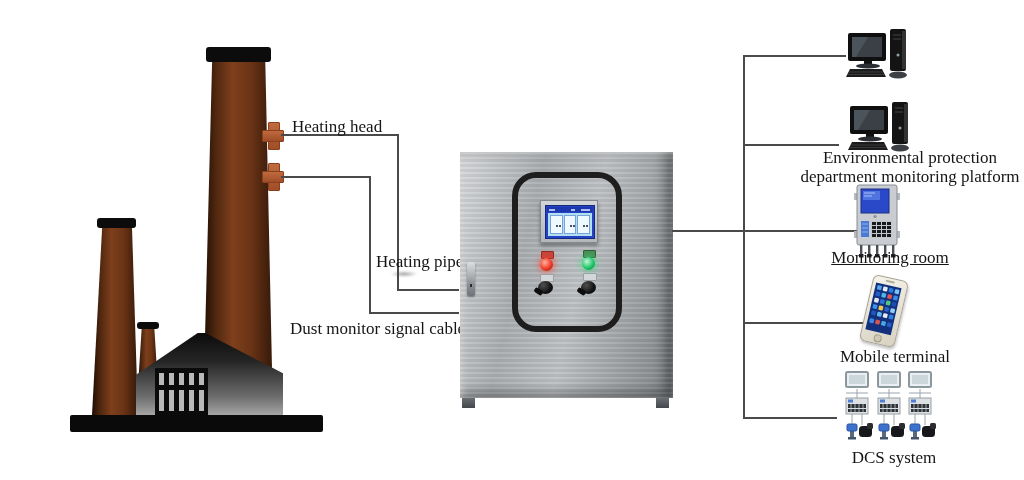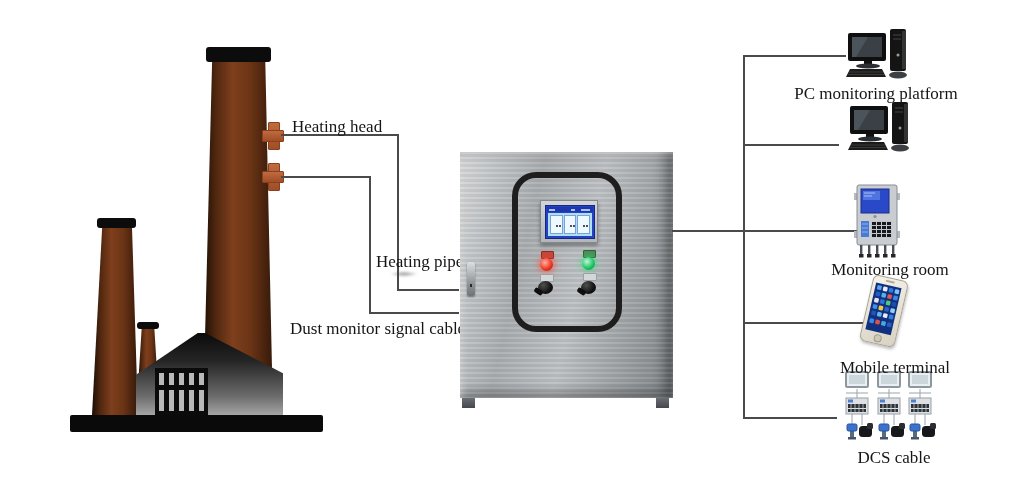--- a/index.html
+++ b/index.html
@@ -357,18 +357,21 @@
           <rect x="73" y="55" width="6" height="6" rx="1.5" fill="#2b2d31"></rect>
         <rect x="87" y="62" width="4" height="7" fill="#5a6b80"></rect>
           <rect x="84" y="56" width="10" height="7" rx="1.5" fill="#3a72cc" stroke="#2a52a0"></rect>
           <rect x="85" y="69" width="8" height="2.5" fill="#44546a"></rect>
         <rect x="96" y="58" width="13" height="11" rx="3.5" fill="#17181b"></rect>
           <rect x="104" y="55" width="6" height="6" rx="1.5" fill="#2b2d31"></rect>
       </g>
     </g>
   </svg>
 
-  <div class="lbl lbl-c" style="left:776px;top:84px;width:200px;">PC monitoring platform</div>
-  <div class="lbl lbl-c" style="left:790px;top:260px;width:200px;">Monitoring room</div>
-  <div class="lbl lbl-c" style="left:795px;top:358px;width:200px;">Mobile terminal</div>
-  <div class="lbl lbl-c" style="left:794px;top:448px;width:200px;">DCS cable</div>
+  <div class="abs" style="left:795px;top:148px;width:230px;">
+    <div class="lbl lbl-c" style="position:static;">Environmental protection</div>
+    <div class="lbl lbl-c" style="position:static;">department monitoring platform</div>
+  </div>
+  <div class="lbl lbl-c" style="left:790px;top:248px;width:200px;text-decoration:underline;">Monitoring room</div>
+  <div class="lbl lbl-c" style="left:795px;top:347px;width:200px;">Mobile terminal</div>
+  <div class="lbl lbl-c" style="left:794px;top:448px;width:200px;">DCS system</div>
 
 </div>
 
 </body></html>

